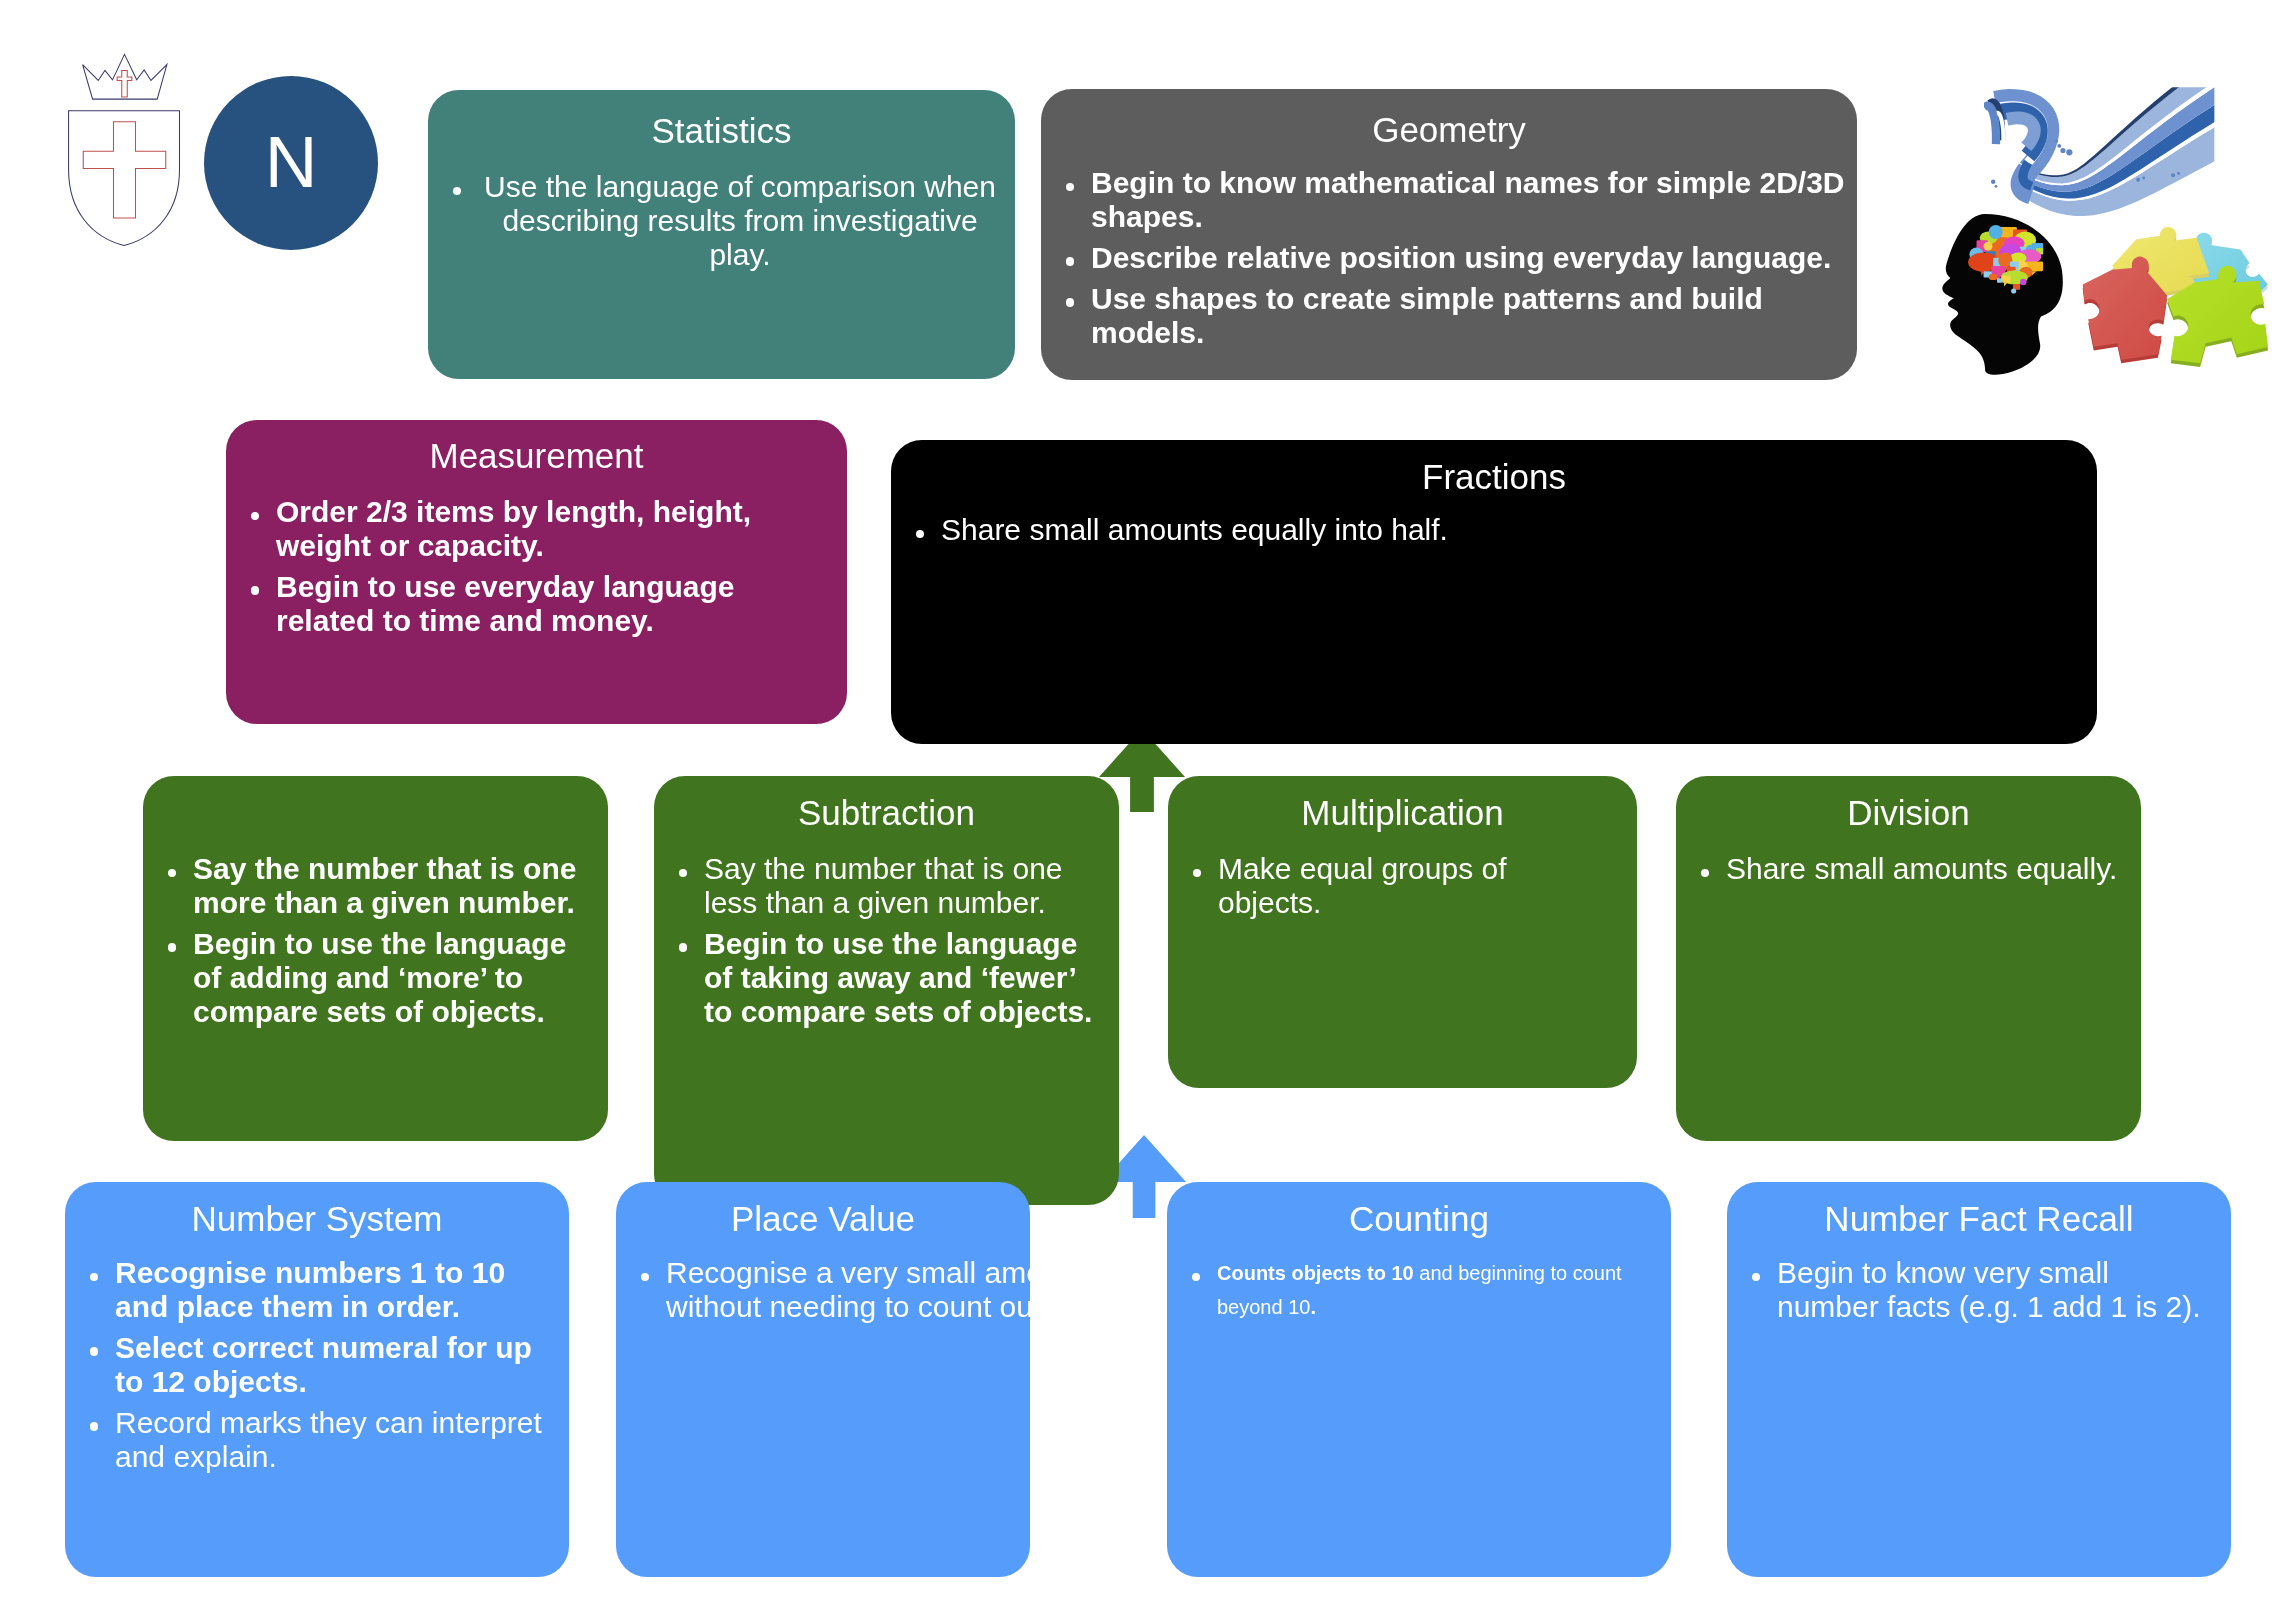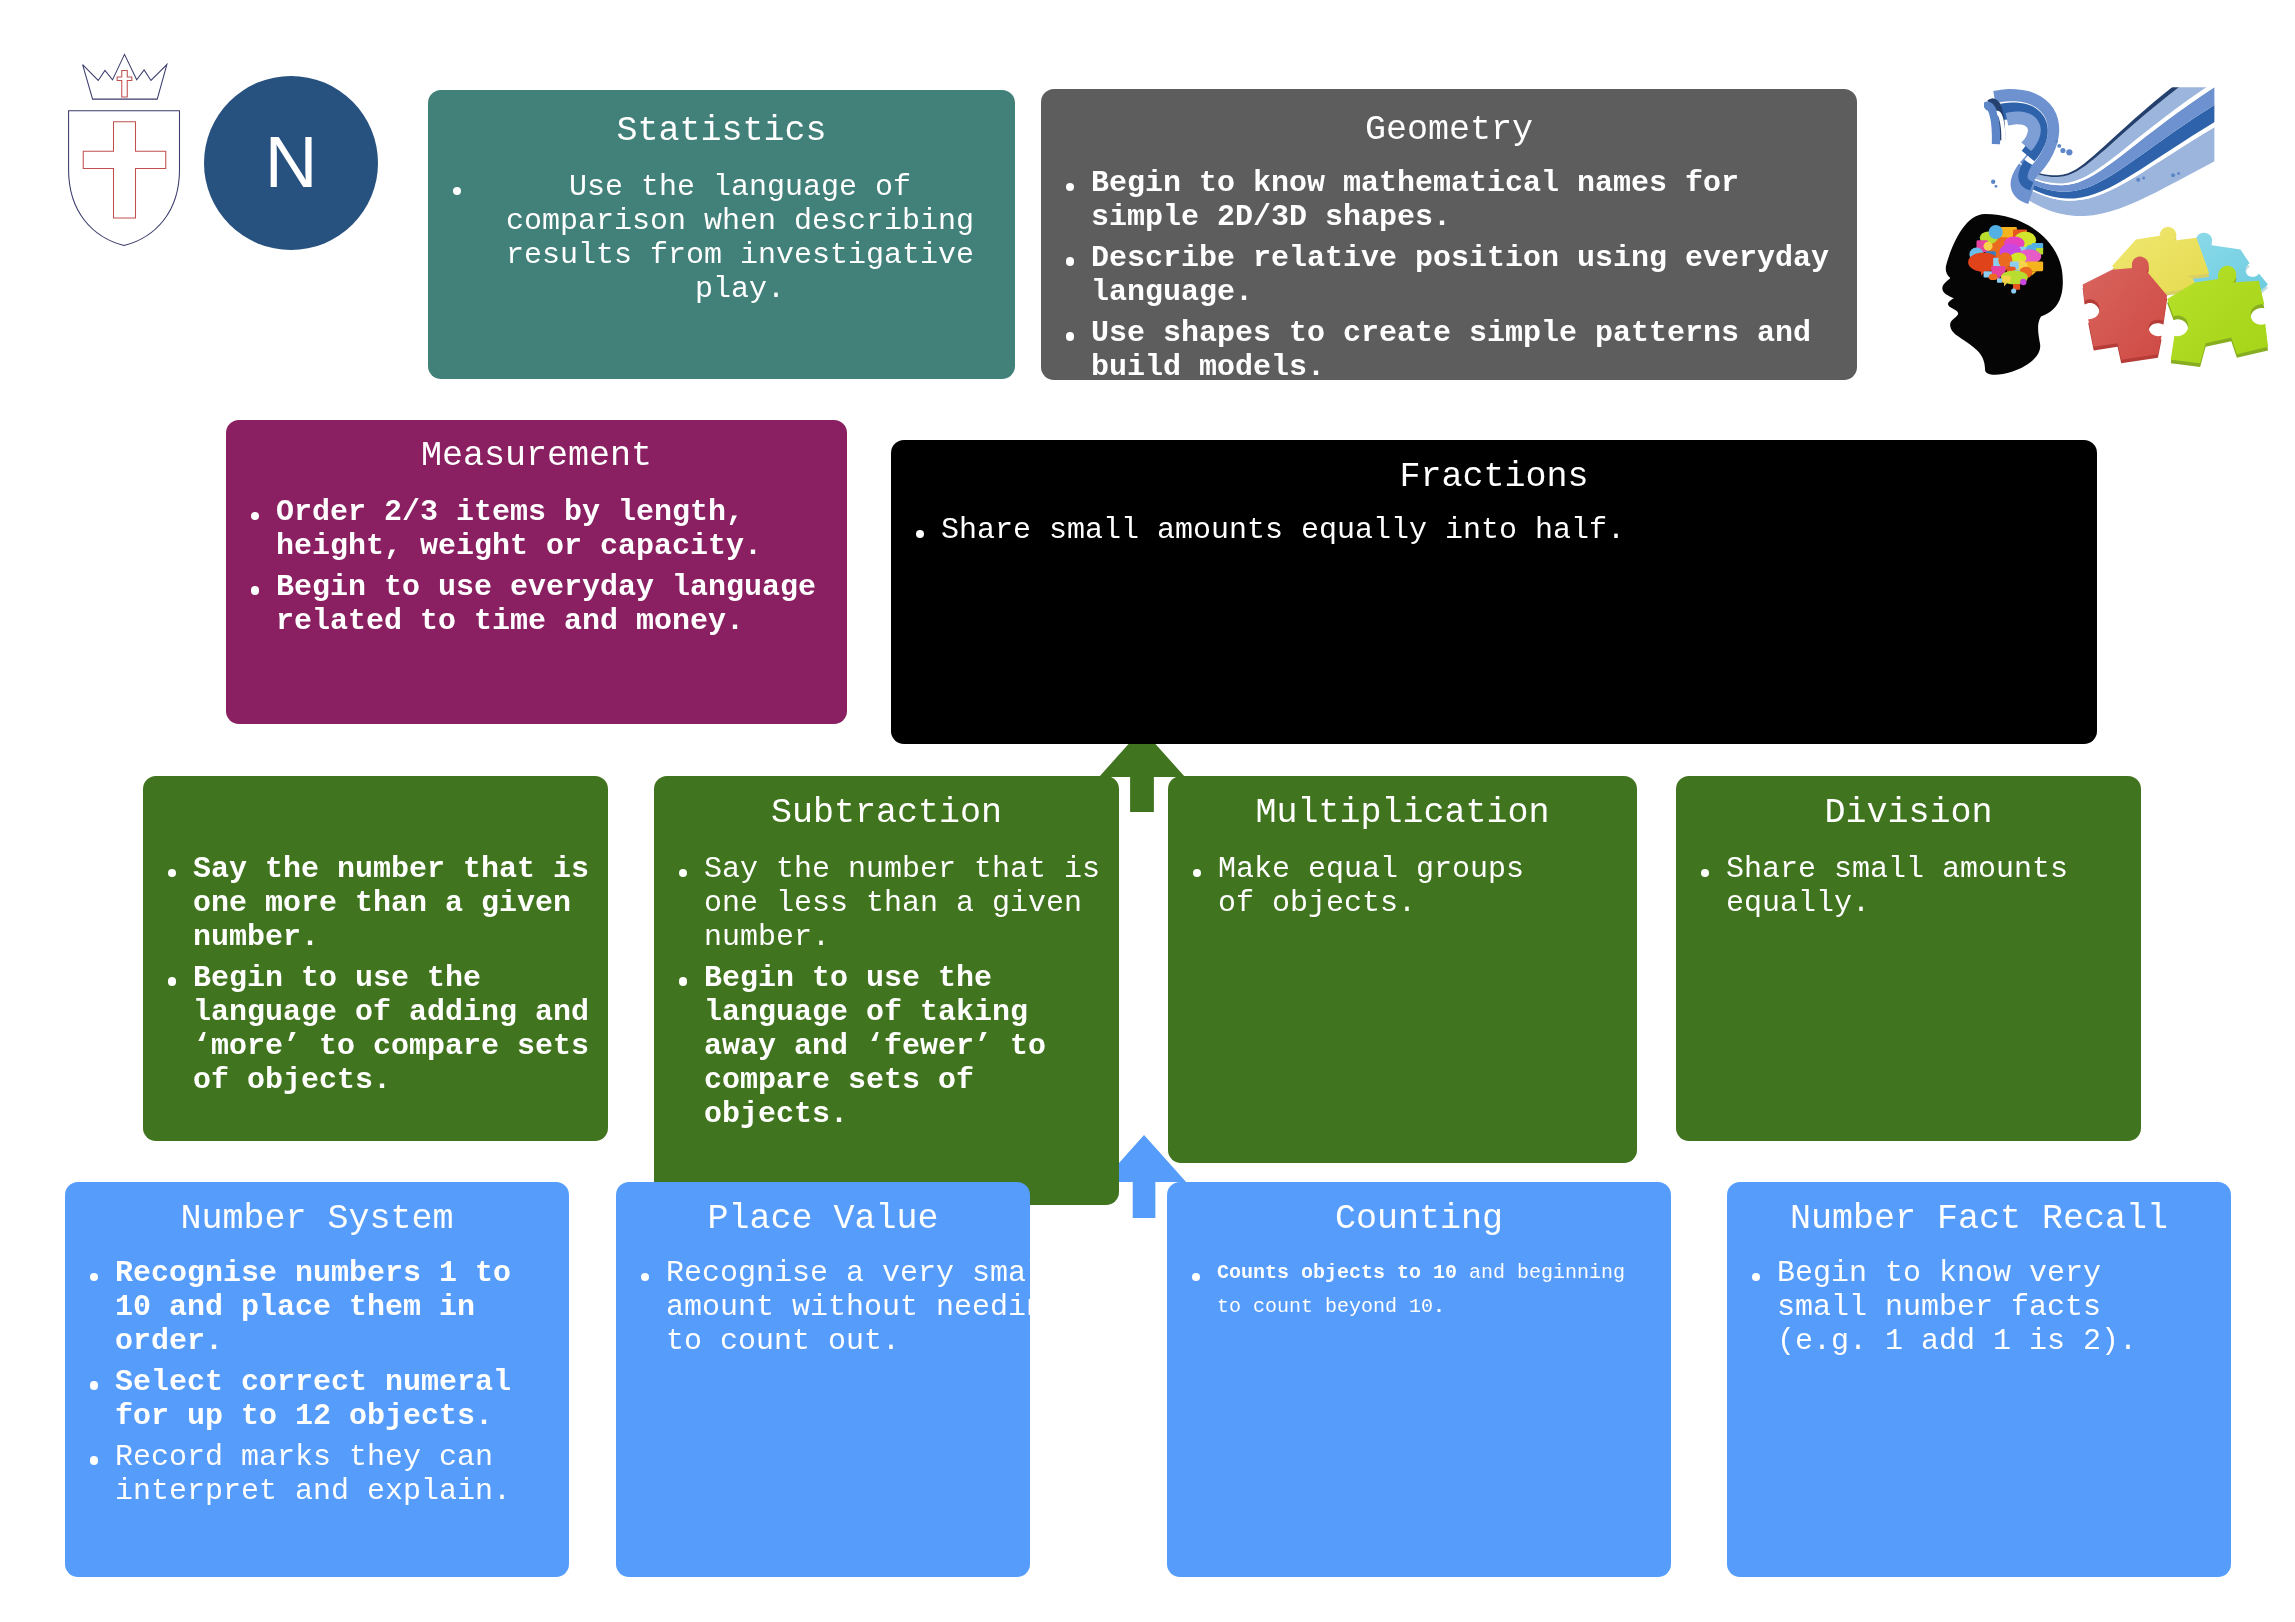--- a/index.html
+++ b/index.html
@@ -1,19 +1,19 @@
 <!DOCTYPE html>
 <html style="font-size:14.7px"><head>
 <meta charset="utf-8">
 <style>
   html,body{margin:0;padding:0;background:#ffffff;}
   body{width:2296px;height:1623px;position:relative;overflow:hidden;
        font-family:"Liberation Sans",sans-serif;}
   .stage{position:absolute;left:0;top:0;width:2296px;height:1623px;background:#fff;}
-  .card{position:absolute;box-sizing:border-box;color:#ffffff;border-radius:13px;font-family:Liberation Mono, monospace;}
+  .card{position:absolute;box-sizing:border-box;color:#ffffff;border-radius:31px;}
   .card-title{position:absolute;left:0;right:0;text-align:center;font-weight:400;
               font-size:35px;line-height:42px;white-space:nowrap;}
   .bullets{position:absolute;margin:0;padding:0;list-style:none;}
   .bullets li{position:relative;padding-left:0;margin-bottom:6.9px;}
   .bullets li:last-child{margin-bottom:0;}
   .bul{position:absolute;width:8.3px;height:8.3px;border-radius:50%;background:#fff;top:16.5px;}
   .b{font-weight:700;}
   .arrow{position:absolute;}
   .badge{position:absolute;left:204px;top:76px;width:174px;height:174px;border-radius:50%;
          background:#27517f;color:#fff;display:flex;align-items:center;justify-content:center;
@@ -231,21 +231,21 @@
         <li><span class="bul" style="left: -25px;"></span><span class="b">Begin to use the language of adding and ‘more’ to compare sets of objects.</span></li>
       </ul>
     </div>
     <div class="card" style="left: 654px; top: 776px; width: 465px; height: 429px; background: rgb(65, 116, 30);">
       <div class="card-title" style="top: 16px;">Subtraction</div>
       <ul class="bullets" style="left: 50px; top: 76px; width: 402px; font-size: 30px; line-height: 34px;">
         <li><span class="bul" style="left: -25px;"></span><span>Say the number that is one less than a given number.</span></li>
         <li><span class="bul" style="left: -25px;"></span><span class="b">Begin to use the language of taking away and ‘fewer’ to compare sets of objects.</span></li>
       </ul>
     </div>
-    <div class="card" style="left: 1168px; top: 776px; width: 469px; height: 387px; background: rgb(65, 116, 30);">
+    <div class="card" style="left: 1168px; top: 776px; width: 469px; height: 312px; background: rgb(65, 116, 30);">
       <div class="card-title" style="top: 16px;">Multiplication</div>
       <ul class="bullets" style="left: 50px; top: 76px; width: 340px; font-size: 30px; line-height: 34px;">
         <li><span class="bul" style="left: -25px;"></span><span>Make equal groups of objects.</span></li>
       </ul>
     </div>
     <div class="card" style="left: 1676px; top: 776px; width: 465px; height: 365px; background: rgb(65, 116, 30);">
       <div class="card-title" style="top: 16px;">Division</div>
       <ul class="bullets" style="left: 50px; top: 76px; width: 402px; font-size: 30px; line-height: 34px;">
         <li><span class="bul" style="left: -25px;"></span><span>Share small amounts equally.</span></li>
       </ul>

